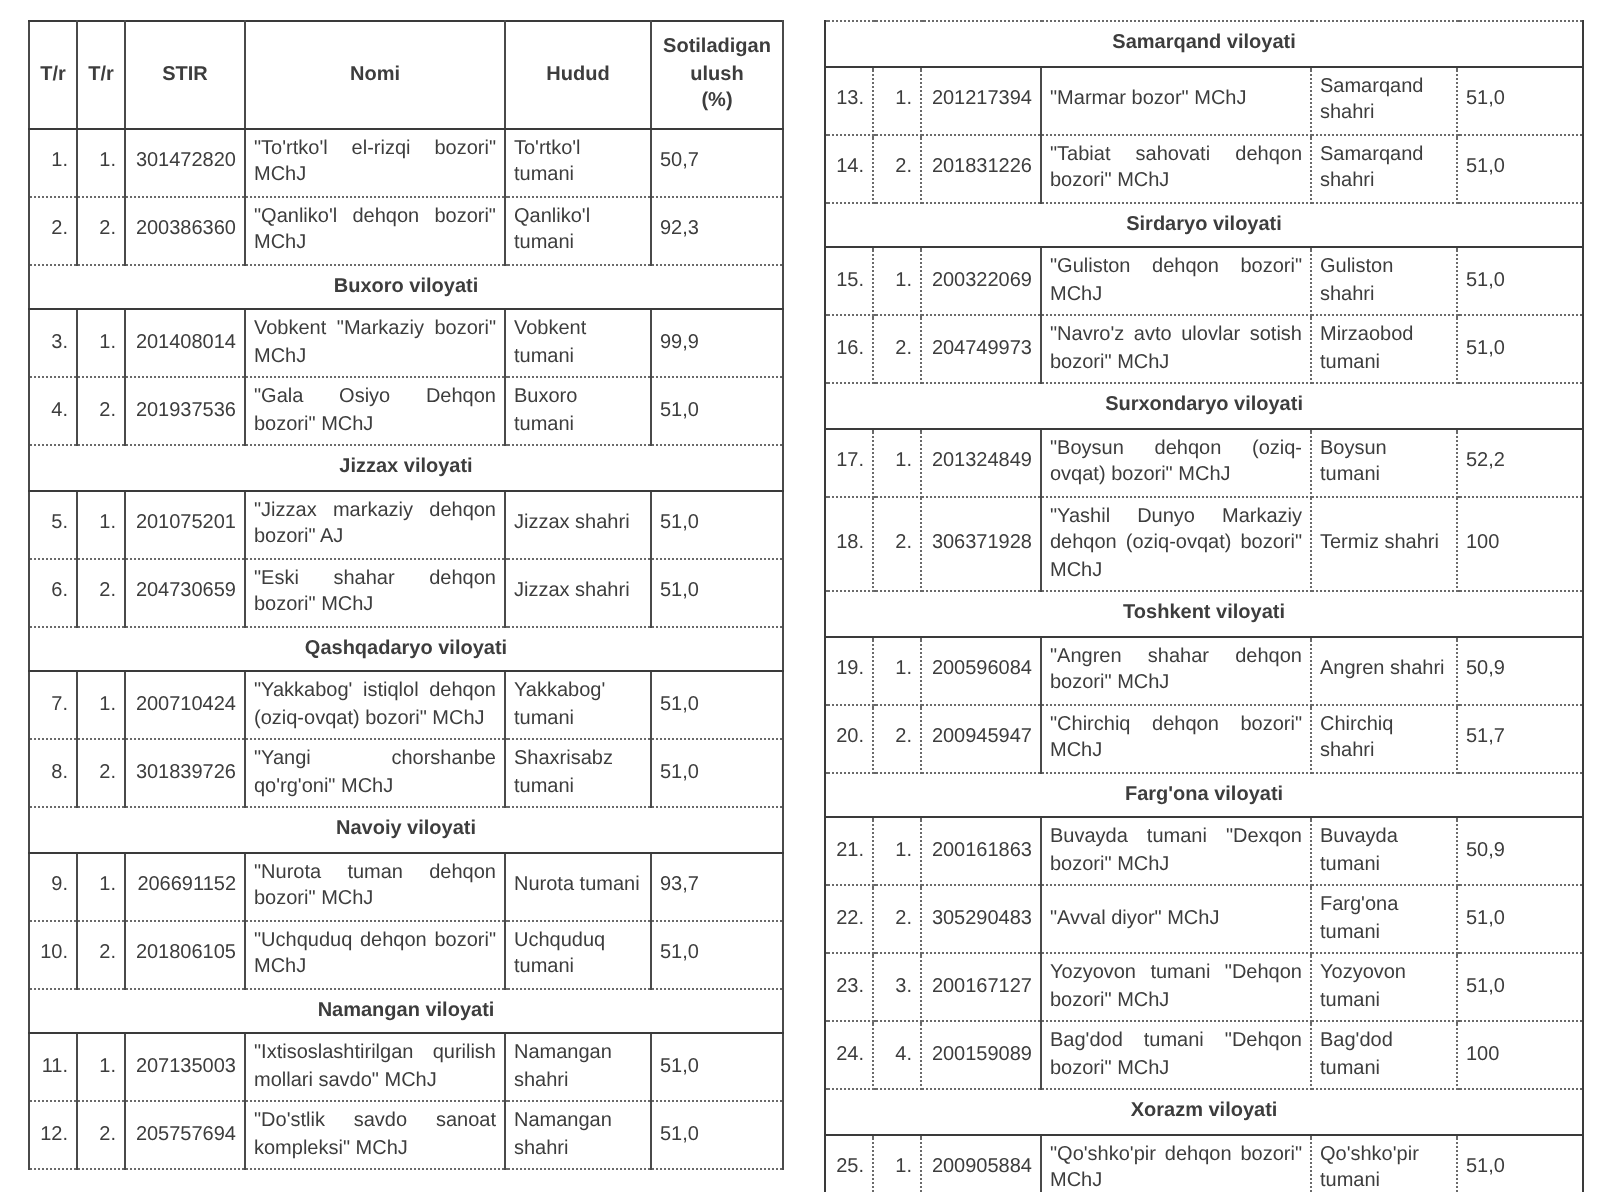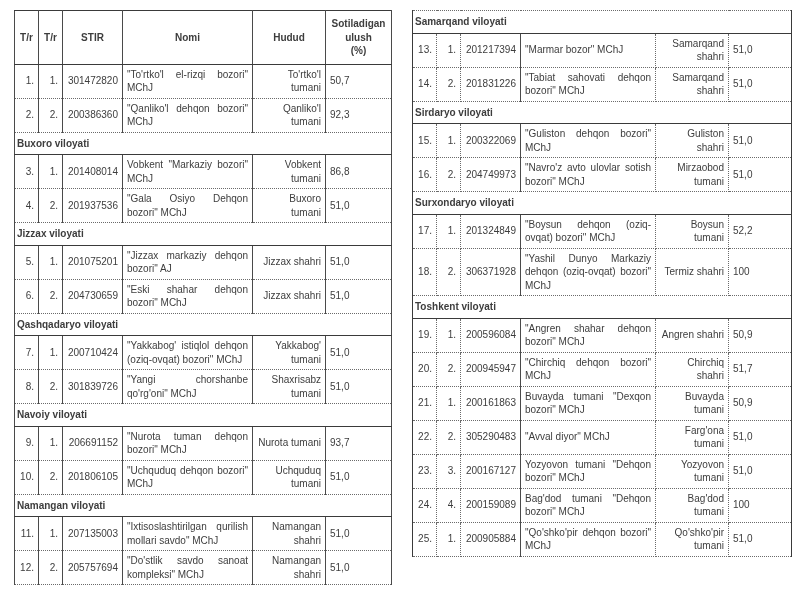--- a/index.html
+++ b/index.html
@@ -26,27 +26,27 @@
   .tbl-right{left:412px;top:10px;width:379px;
     border-left:1.5px solid #3a3a3a;border-right:1.5px solid #3a3a3a;
     border-top:1px dotted #5a5a5a;border-bottom:1px dotted #5a5a5a;}
   .tbl-right td{
     border-left:1px dotted #6a6a6a;border-right:1px dotted #6a6a6a;
     border-top:1px dotted #6a6a6a;border-bottom:1px dotted #6a6a6a;
   }
   .tbl-right td.c-nomi{border-left:1px solid #4a4a4a;}
   
   td.section{
-    font-weight:bold;border-bottom:1px solid #3a3a3a !important;
+    text-align:center;font-weight:bold;border-bottom:1px solid #3a3a3a !important;
     padding:4px 2px;
   }
   .c-n1,.c-n2{text-align:right;padding:3px 2px 3px 3px;}
   .c-stir{text-align:right;padding:3px 1px;}
   .c-nomi{text-align:justify;padding:3px 3px;}
-  .c-hudud{text-align:right;padding:3px 1px;}
+  .c-hudud{text-align:left;padding:3px 1px;}
   .c-ulush{text-align:left;}
   th.share-head{white-space:pre-line;}
 </style>
 </head>
 <body>
 
 <table class="tbl tbl-left">
   <colgroup>
     <col style="width:24px">
       <col style="width:24px">
@@ -85,21 +85,21 @@
       </tr>
       <tr>
         <td colspan="6" class="section">Buxoro viloyati</td>
       </tr>
       <tr>
         <td class="c-n1">3.</td>
         <td class="c-n2">1.</td>
         <td class="c-stir">201408014</td>
         <td class="c-nomi">Vobkent "Markaziy bozori" MChJ</td>
         <td class="c-hudud">Vobkent tumani</td>
-        <td class="c-ulush">86,8</td>
+        <td class="c-ulush">99,9</td>
       </tr>
       <tr>
         <td class="c-n1">4.</td>
         <td class="c-n2">2.</td>
         <td class="c-stir">201937536</td>
         <td class="c-nomi">"Gala Osiyo Dehqon bozori" MChJ</td>
         <td class="c-hudud">Buxoro tumani</td>
         <td class="c-ulush">51,0</td>
       </tr>
       <tr>
@@ -261,20 +261,23 @@
       </tr>
       <tr>
         <td class="c-n1">20.</td>
         <td class="c-n2">2.</td>
         <td class="c-stir">200945947</td>
         <td class="c-nomi">"Chirchiq dehqon bozori" MChJ</td>
         <td class="c-hudud">Chirchiq shahri</td>
         <td class="c-ulush">51,7</td>
       </tr>
       <tr>
+        <td colspan="6" class="section">Farg'ona viloyati</td>
+      </tr>
+      <tr>
         <td class="c-n1">21.</td>
         <td class="c-n2">1.</td>
         <td class="c-stir">200161863</td>
         <td class="c-nomi">Buvayda tumani "Dexqon bozori" MChJ</td>
         <td class="c-hudud">Buvayda tumani</td>
         <td class="c-ulush">50,9</td>
       </tr>
       <tr>
         <td class="c-n1">22.</td>
         <td class="c-n2">2.</td>
@@ -293,20 +296,23 @@
       </tr>
       <tr>
         <td class="c-n1">24.</td>
         <td class="c-n2">4.</td>
         <td class="c-stir">200159089</td>
         <td class="c-nomi">Bag'dod tumani "Dehqon bozori" MChJ</td>
         <td class="c-hudud">Bag'dod tumani</td>
         <td class="c-ulush">100</td>
       </tr>
       <tr>
+        <td colspan="6" class="section">Xorazm viloyati</td>
+      </tr>
+      <tr>
         <td class="c-n1">25.</td>
         <td class="c-n2">1.</td>
         <td class="c-stir">200905884</td>
         <td class="c-nomi">"Qo'shko'pir dehqon bozori" MChJ</td>
         <td class="c-hudud">Qo'shko'pir tumani</td>
         <td class="c-ulush">51,0</td>
       </tr>
     </tbody>
 </table>
 

